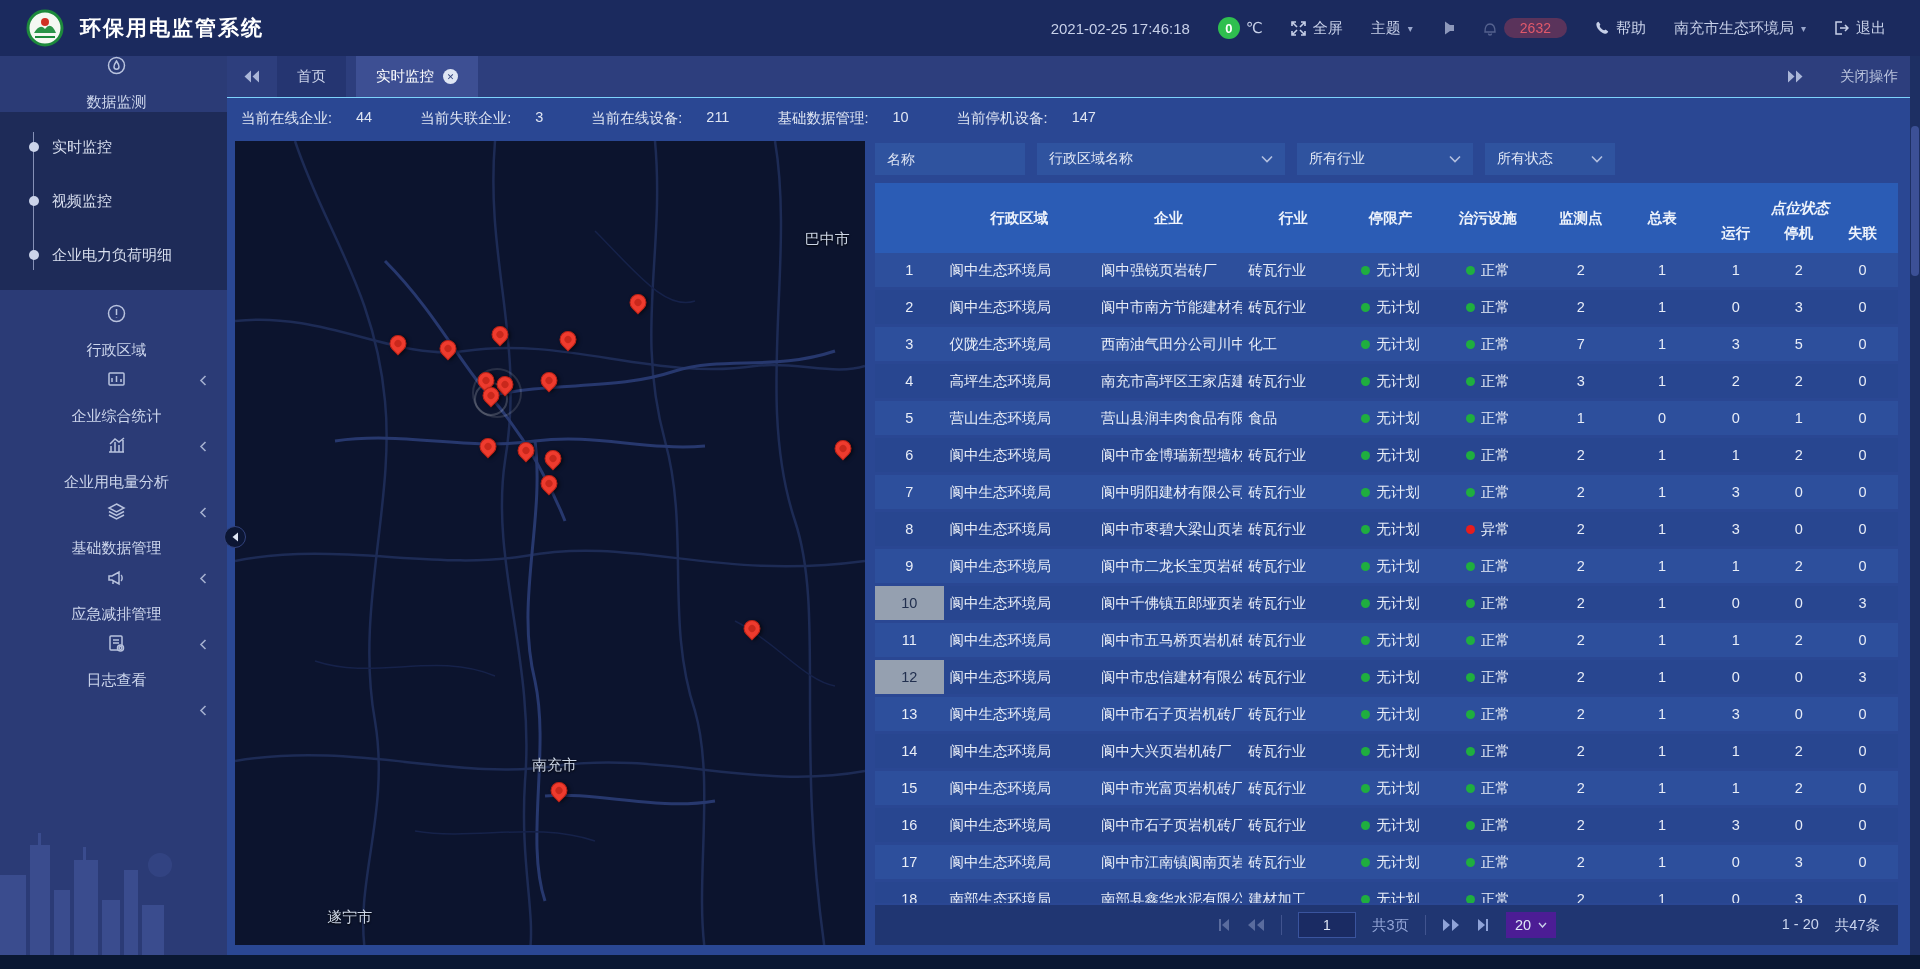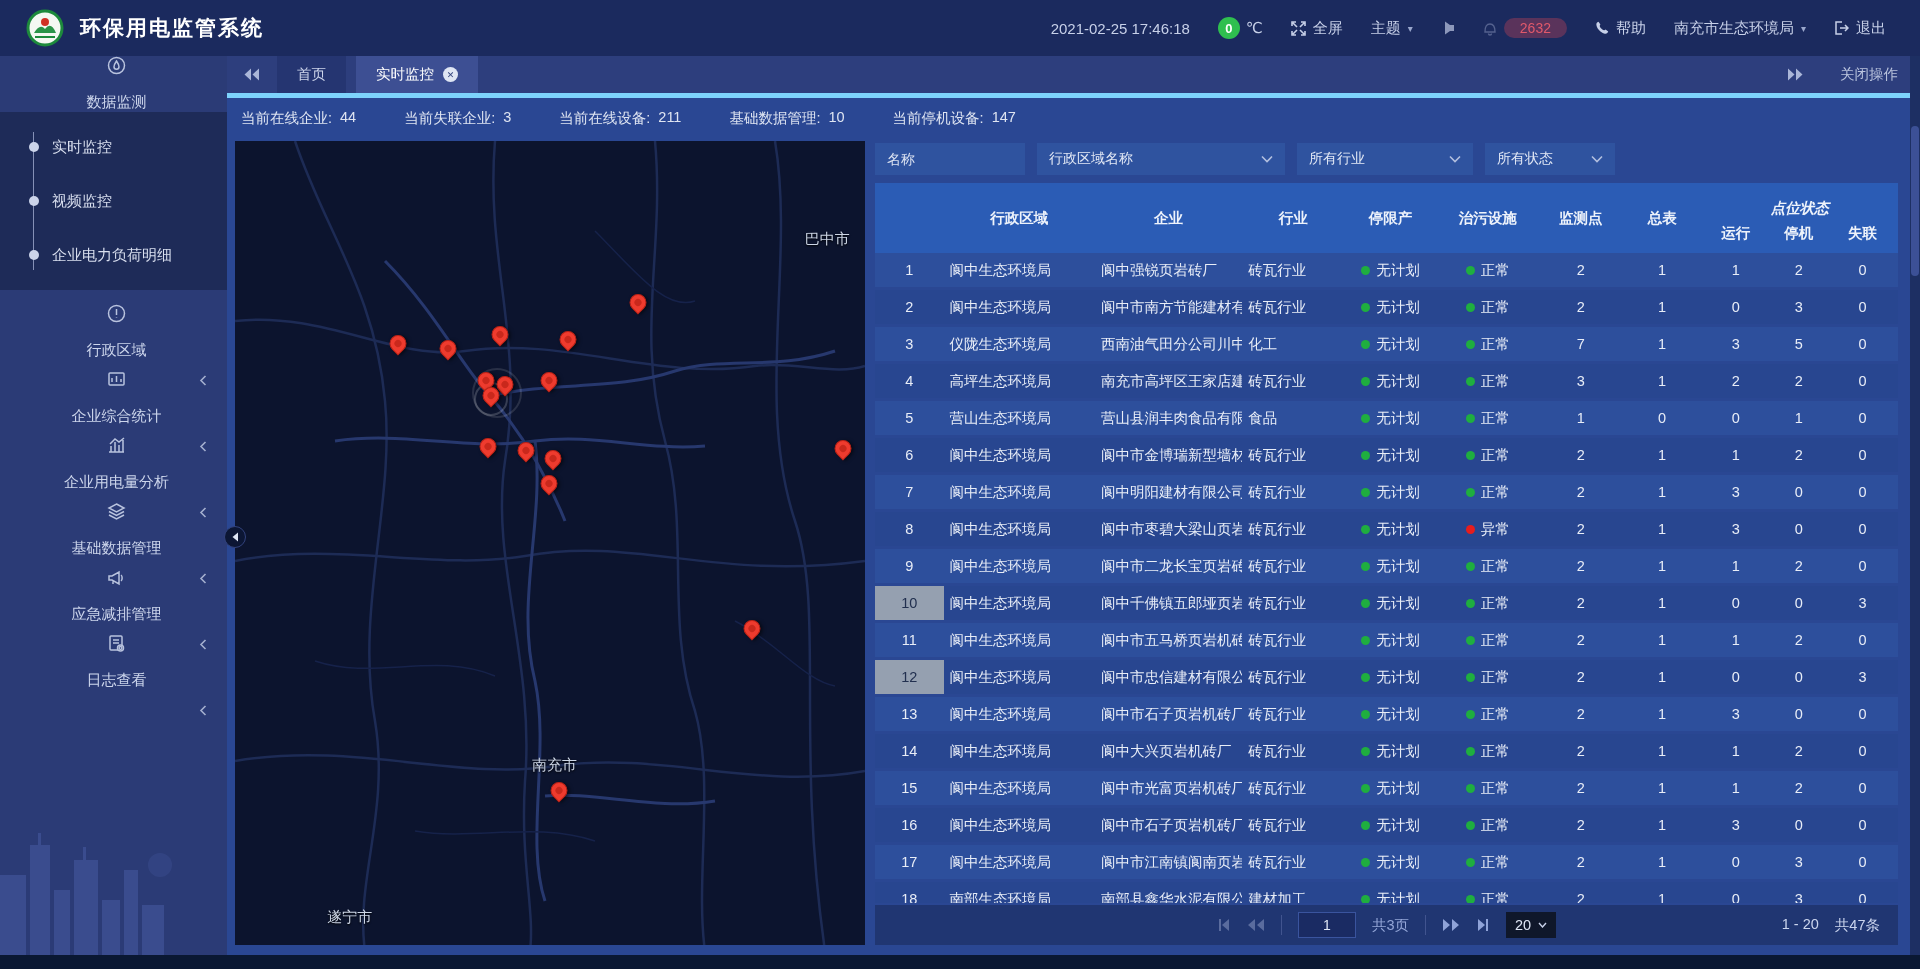--- a/index.html
+++ b/index.html
@@ -28,32 +28,32 @@
 .side-group.plain{height:66px;}
 .chev{margin-left:auto;display:flex;align-items:center;opacity:.85;}
 .side-sub{background:#1e2b58;padding:8px 0;position:relative;}
 .side-sub::before{content:'';position:absolute;left:33px;top:20px;bottom:20px;width:1px;background:#8590b6;}
 .sub-item{height:54px;display:flex;align-items:center;padding-left:52px;position:relative;font-size:15px;color:#d9dfef;cursor:pointer;}
 .sub-item::before{content:'';width:10px;height:10px;border-radius:50%;background:#ccd4ea;position:absolute;left:29px;}
 .skyline{position:absolute;bottom:0;left:0;width:100%;height:150px;opacity:.5;}
 
 .content{flex:1;display:flex;flex-direction:column;min-width:0;background:#2a4793;}
 
-.tabbar{height:42px;background:#2d3e7d;display:flex;align-items:stretch;padding-left:10px;gap:10px;flex:0 0 auto;border-bottom:5px solid #7dd3fc;}
+.tabbar{height:42px;background:#2d3e7d;display:flex;align-items:stretch;padding-left:10px;gap:10px;flex:0 0 auto;border-bottom:1px solid #7dd3fc;}
 .tab-arrow{display:flex;align-items:center;padding:0 6px;cursor:pointer;}
 .tab{display:flex;align-items:center;gap:9px;padding:0 20px;font-size:14.5px;color:#ccd4ea;background:#253571;cursor:pointer;}
 .tab.active{background:#3d4f93;color:#fff;}
 .tab-close{width:15px;height:15px;border-radius:50%;background:#dfe6f4;color:#34467f;font-size:9px;
   display:flex;align-items:center;justify-content:center;cursor:pointer;font-weight:bold;}
 .tabbar-right{margin-left:auto;display:flex;align-items:center;gap:30px;color:#b9c3dd;font-size:14.5px;padding-right:22px;justify-content:flex-end;}
 .close-ops{cursor:pointer;}
 
 .statsbar{height:40px;display:flex;align-items:center;padding-left:14px;color:#dfe5f2;font-size:14.5px;
   flex:0 0 auto;background:#2a4793;}
-.stat{margin-right:48px;display:flex;gap:8px;white-space:nowrap;}
+.stat{margin-right:48px;display:flex;gap:24px;white-space:nowrap;}
 
 
 .bodyrow{flex:1;display:flex;padding:3px 16px 10px 8px;gap:10px;min-height:0;position:relative;}
 .map{width:630px;background:#0c142e;position:relative;flex:0 0 auto;overflow:hidden;}
 .roads{position:absolute;inset:0;}
 .map-label{position:absolute;color:#cdd6e6;font-size:15px;transform:translate(-50%,-50%);text-shadow:0 1px 2px #000;white-space:nowrap;}
 .pin{position:absolute;width:17px;height:17px;background:#ee3b2e;border:1px solid #bb2216;
   border-radius:50% 50% 50% 0;transform:translate(-50%,-100%) rotate(-45deg);box-shadow:1px 2px 4px rgba(0,0,0,.55);cursor:pointer;}
 .pin::after{content:'';position:absolute;inset:4px;border-radius:50%;background:#c9281c;}
 .collapse-handle{position:absolute;left:-3px;top:388px;width:22px;height:22px;border-radius:50%;
@@ -91,21 +91,21 @@
 .dot.green{background:#1fae3f;}
 .dot.red{background:#e71d1d;}
 
 
 .pager{flex:0 0 auto;height:40px;background:#203672;margin-top:2px;display:flex;align-items:center;
   position:relative;color:#94a6d8;font-size:14.5px;}
 .pg-center{margin:0 auto;display:flex;align-items:center;gap:16px;}
 .pg-ico{display:flex;align-items:center;cursor:pointer;}
 .pg-div{width:1px;height:20px;background:#41548f;}
 .pg-input{width:58px;height:26px;background:#1a2b63;border:1px solid #3a549e;color:#dfe6f5;text-align:center;font-size:14px;outline:none;}
-.pg-select{background:#0f172a;height:26px;display:flex;align-items:center;padding:0 9px;gap:7px;color:#dfe6f5;cursor:pointer;}
+.pg-select{background:#4c1d95;height:26px;display:flex;align-items:center;padding:0 9px;gap:7px;color:#dfe6f5;cursor:pointer;}
 .pg-range{position:absolute;right:18px;display:flex;gap:16px;color:#cbd5ee;}
 
 .footer{height:14px;background:#0a1833;flex:0 0 auto;}
 .scrollbar{position:absolute;right:0;top:56px;bottom:14px;width:10px;background:#1d2f63;}
 .scroll-thumb{position:absolute;top:70px;left:1px;right:1px;height:150px;background:#3c5096;border-radius:4px;cursor:pointer;}
 </style>
 </head>
 <body>
 
 <div class="app">

